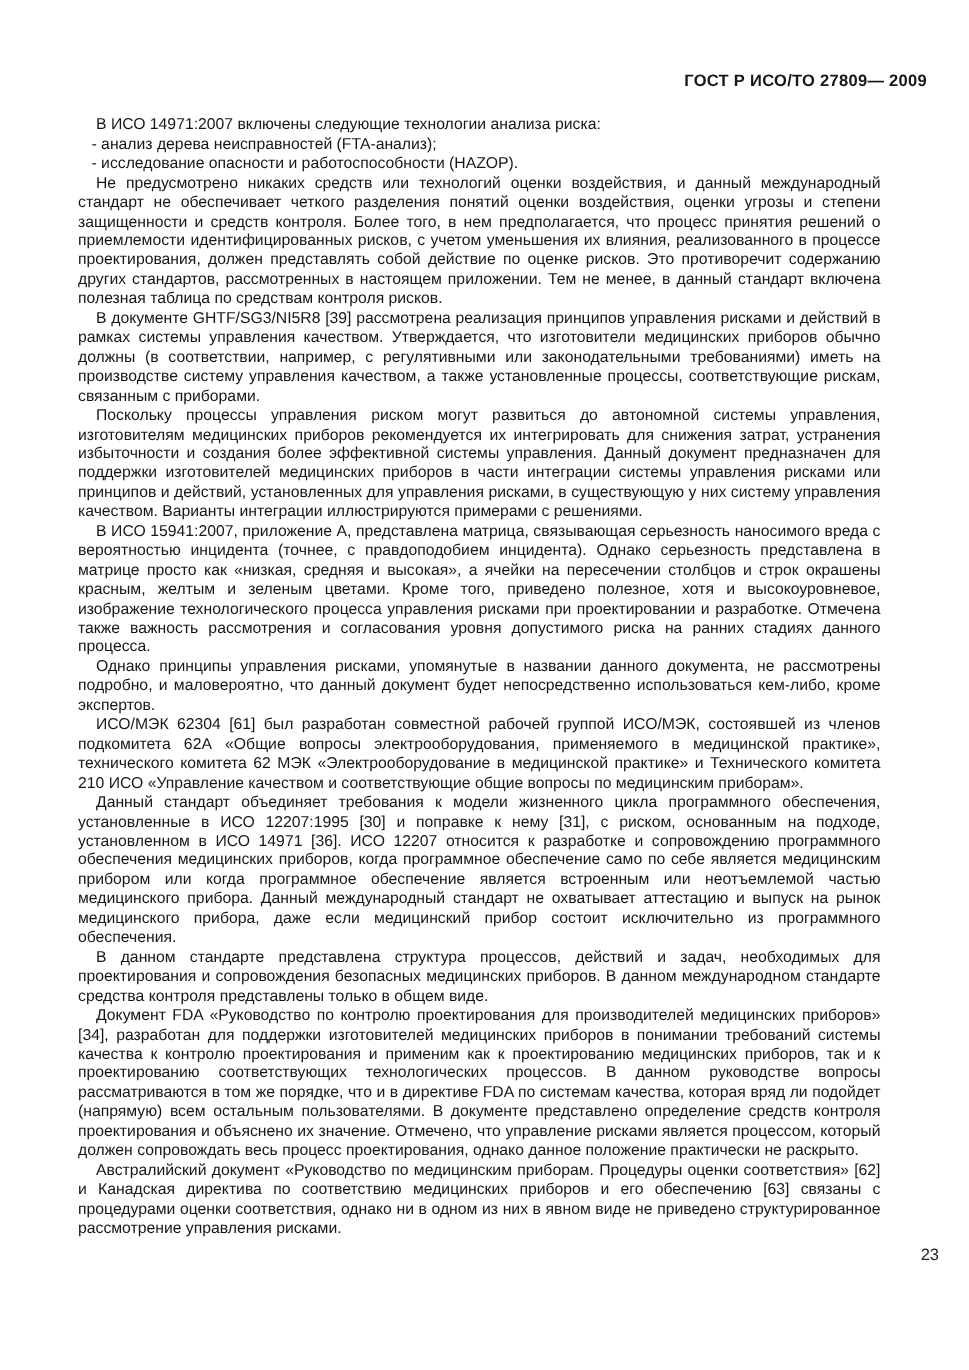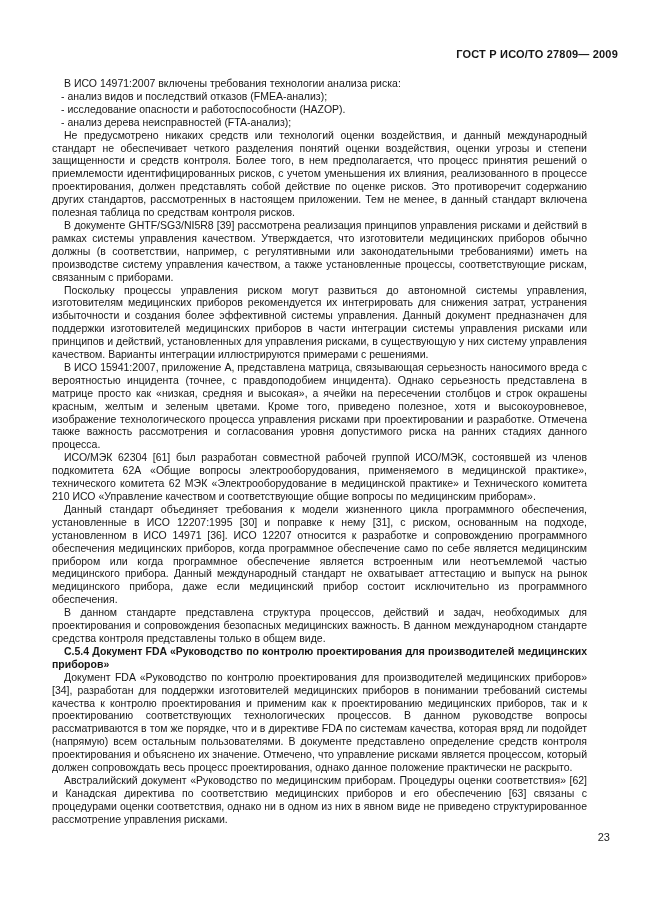--- a/index.html
+++ b/index.html
@@ -30,43 +30,42 @@
     font-size: 10.5px;
     line-height: 12.9px;
     text-align: justify;
   }
   .doc p { margin: 0; padding: 0; }
   .para { text-indent: 12px; }
   .list { text-indent: 9px; text-align: left; }
   .head { text-indent: 12px; font-weight: bold; }
   .page-number {
     position: absolute;
-    right: 68px;
+    right: 52px;
     bottom: 70px;
     font-size: 11px;
     color: #222;
   }
 </style>
 </head>
 <body>
 
 <div class="page">
   <div class="header-title">ГОСТ Р ИСО/ТО 27809— 2009</div>
 
   <div class="doc">
-    <p class="para">В ИСО 14971:2007 включены требования технологии анализа риска:</p>
-    <p class="list">- анализ видов и последствий отказов (FMEA-анализ);</p>
+    <p class="para">В ИСО 14971:2007 включены следующие технологии анализа риска:</p>
+    <p class="list">- анализ дерева неисправностей (FTA-анализ);</p>
     <p class="list">- исследование опасности и работоспособности (HAZOP).</p>
-    <p class="list">- анализ дерева неисправностей (FTA-анализ);</p>
     <p class="para">Не предусмотрено никаких средств или технологий оценки воздействия, и данный международный стандарт не обеспечивает четкого разделения понятий оценки воздействия, оценки угрозы и степени защищенности и средств контроля. Более того, в нем предполагается, что процесс принятия решений о приемлемости идентифицированных рисков, с учетом уменьшения их влияния, реализованного в процессе проектирования, должен представлять собой действие по оценке рисков. Это противоречит содержанию других стандартов, рассмотренных в настоящем приложении. Тем не менее, в данный стандарт включена полезная таблица по средствам контроля рисков.</p>
     <p class="para">В документе GHTF/SG3/NI5R8 [39] рассмотрена реализация принципов управления рисками и действий в рамках системы управления качеством. Утверждается, что изготовители медицинских приборов обычно должны (в соответствии, например, с регулятивными или законодательными требованиями) иметь на производстве систему управления качеством, а также установленные процессы, соответствующие рискам, связанным с приборами.</p>
     <p class="para">Поскольку процессы управления риском могут развиться до автономной системы управления, изготовителям медицинских приборов рекомендуется их интегрировать для снижения затрат, устранения избыточности и создания более эффективной системы управления. Данный документ предназначен для поддержки изготовителей медицинских приборов в части интеграции системы управления рисками или принципов и действий, установленных для управления рисками, в существующую у них систему управления качеством. Варианты интеграции иллюстрируются примерами с решениями.</p>
     <p class="para">В ИСО 15941:2007, приложение А, представлена матрица, связывающая серьезность наносимого вреда с вероятностью инцидента (точнее, с правдоподобием инцидента). Однако серьезность представлена в матрице просто как «низкая, средняя и высокая», а ячейки на пересечении столбцов и строк окрашены красным, желтым и зеленым цветами. Кроме того, приведено полезное, хотя и высокоуровневое, изображение технологического процесса управления рисками при проектировании и разработке. Отмечена также важность рассмотрения и согласования уровня допустимого риска на ранних стадиях данного процесса.</p>
+    <p class="para">Однако принципы управления рисками, упомянутые в названии данного документа, не рассмотрены подробно, и маловероятно, что данный документ будет непосредственно использоваться кем-либо, кроме экспертов.</p>
     <p class="para">ИСО/МЭК 62304 [61] был разработан совместной рабочей группой ИСО/МЭК, состоявшей из членов подкомитета 62А «Общие вопросы электрооборудования, применяемого в медицинской практике», технического комитета 62 МЭК «Электрооборудование в медицинской практике» и Технического комитета 210 ИСО «Управление качеством и соответствующие общие вопросы по медицинским приборам».</p>
     <p class="para">Данный стандарт объединяет требования к модели жизненного цикла программного обеспечения, установленные в ИСО 12207:1995 [30] и поправке к нему [31], с риском, основанным на подходе, установленном в ИСО 14971 [36]. ИСО 12207 относится к разработке и сопровождению программного обеспечения медицинских приборов, когда программное обеспечение само по себе является медицинским прибором или когда программное обеспечение является встроенным или неотъемлемой частью медицинского прибора. Данный международный стандарт не охватывает аттестацию и выпуск на рынок медицинского прибора, даже если медицинский прибор состоит исключительно из программного обеспечения.</p>
-    <p class="para">В данном стандарте представлена структура процессов, действий и задач, необходимых для проектирования и сопровождения безопасных медицинских важность. В данном международном стандарте средства контроля представлены только в общем виде.</p>
-    <p class="head">С.5.4 Документ FDA «Руководство по контролю проектирования для производителей медицинских приборов»</p>
+    <p class="para">В данном стандарте представлена структура процессов, действий и задач, необходимых для проектирования и сопровождения безопасных медицинских приборов. В данном международном стандарте средства контроля представлены только в общем виде.</p>
     <p class="para">Документ FDA «Руководство по контролю проектирования для производителей медицинских приборов» [34], разработан для поддержки изготовителей медицинских приборов в понимании требований системы качества к контролю проектирования и применим как к проектированию медицинских приборов, так и к проектированию соответствующих технологических процессов. В данном руководстве вопросы рассматриваются в том же порядке, что и в директиве FDA по системам качества, которая вряд ли подойдет (напрямую) всем остальным пользователями. В документе представлено определение средств контроля проектирования и объяснено их значение. Отмечено, что управление рисками является процессом, который должен сопровождать весь процесс проектирования, однако данное положение практически не раскрыто.</p>
     <p class="para">Австралийский документ «Руководство по медицинским приборам. Процедуры оценки соответствия» [62] и Канадская директива по соответствию медицинских приборов и его обеспечению [63] связаны с процедурами оценки соответствия, однако ни в одном из них в явном виде не приведено структурированное рассмотрение управления рисками.</p>
   </div>
 
   <div class="page-number">23</div>
 </div>
 
 </body></html>

